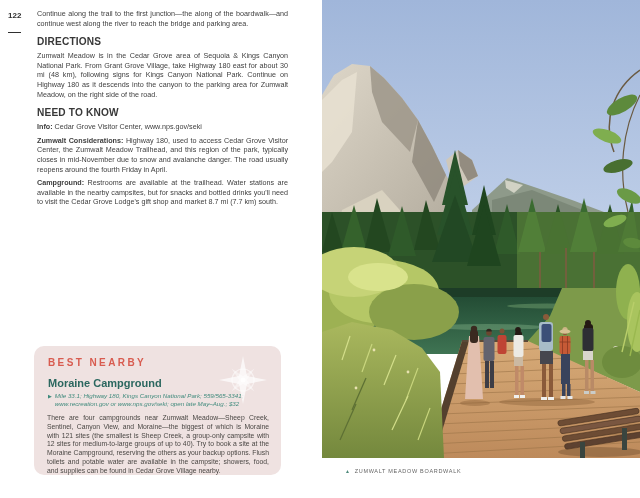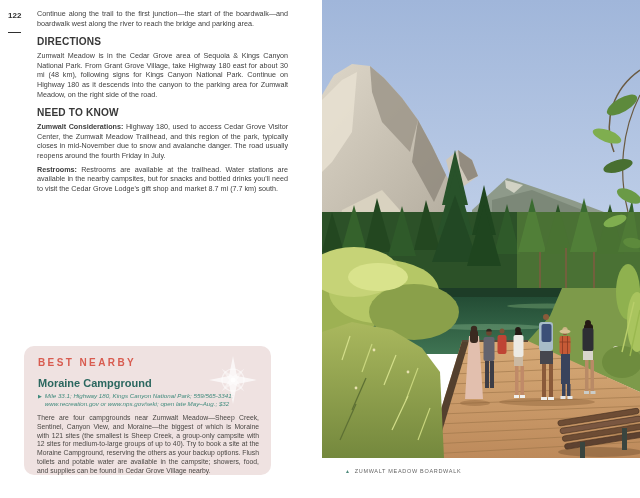--- a/index.html
+++ b/index.html
@@ -11,21 +11,21 @@
   .pagenum { position:absolute; left:8px; top:11px; font-size:8px; font-weight:bold;
     color:#2f2f2f; border-bottom:1px solid #2f2f2f; padding-bottom:12px; }
   .textcol { position:absolute; left:37px; top:9px; width:251px; color:#3e3e3e; }
   .body-p { font-size:7.2px; line-height:9.6px; text-align:justify; margin-bottom:4px; }
   .lbl { font-weight:bold; }
   .sec-h { font-size:11px; font-weight:bold; color:#383838; letter-spacing:0.2px;
     margin:7px 0 4px 0; transform:scaleX(0.92); transform-origin:left;
     white-space:nowrap; }
 
   
-  .nearby { position:absolute; left:24px; top:346px; width:247px; height:129px;
+  .nearby { position:absolute; left:34px; top:346px; width:247px; height:129px;
     background:#efe2e1; border-radius:10px; padding:9px 12px 8px 13px; }
   .nearby-h { color:#d85c50; font-size:10px; font-weight:bold; letter-spacing:2.4px;
     margin:2px 0 9px 1px; }
   .nearby-title { color:#2b675f; font-size:11px; font-weight:bold; margin:0 0 3px 1px; }
   .nearby-details { display:flex; gap:3px; margin-left:1px; width:205px; }
   .arrow { color:#3f8a7c; font-size:5px; line-height:8px; }
   .details-txt { color:#3f8a7c; font-size:6.2px; line-height:8px; font-style:italic; }
   .nearby-body { font-size:6.8px; line-height:8.8px; text-align:justify; color:#4a4744;
     margin-top:6px; }
   .compass { position:absolute; top:8px; right:12px; }
@@ -37,32 +37,33 @@
   .cap-tri { color:#4f8a7c; font-size:5px; }
 </style>
 </head>
 <body>
 
 <div class="canvas">
 
   <div class="pagenum">122</div>
 
   <div class="textcol">
-    <p class="body-p">Continue along the trail to the first junction—the start of the boardwalk—and boardwalk west along the river to reach the bridge and parking area.</p>
+    <p class="body-p">Continue along the trail to the first junction—the along of the boardwalk—and continue west along the river to reach the bridge and parking area.</p>
 
     <div class="sec-h">DIRECTIONS</div>
     <p class="body-p">Zumwalt Meadow is in the Cedar Grove area of Sequoia &amp; Kings Canyon National Park. From Grant Grove Village, take Highway 180 east for about 30 mi (48 km), following signs for Kings Canyon National Park. Continue on Highway 180 as it descends into the canyon to the parking area for Zumwalt Meadow, on the right side of the road.</p>
 
     <div class="sec-h">NEED TO KNOW</div>
 
-
-
-    <p class="body-p"><span class="lbl">Zumwalt Considerations:</span> <span>Highway 180, used to access Cedar Grove Visitor Center, the Zumwalt Meadow Trailhead, and this region of the park, typically closes in mid-November due to snow and avalanche danger. The road usually reopens around the fourth Friday in July.</span></p>
-
-    <p class="body-p"><span class="lbl">Restrooms:</span> <span>Restrooms are available at the trailhead. Water stations are available in the nearby campsites, but for snacks and bottled drinks you'll need to visit the Cedar Grove Lodge's gift shop and market 8.7 mi (7.7 km) south.</span></p>
+    <p class="body-p"><span class="lbl">Info:</span> <span>Cedar Grove Visitor Center, www.nps.gov/seki</span></p>
+
+
+    <p class="body-p"><span class="lbl">Zumwalt Considerations:</span> <span>Highway 180, used to access Cedar Grove Visitor Center, the Zumwalt Meadow Trailhead, and this region of the park, typically closes in mid-November due to snow and avalanche danger. The road usually reopens around the fourth Friday in April.</span></p>
+
+    <p class="body-p"><span class="lbl">Campground:</span> <span>Restrooms are available at the trailhead. Water stations are available in the nearby campsites, but for snacks and bottled drinks you'll need to visit the Cedar Grove Lodge's gift shop and market 8.7 mi (7.7 km) south.</span></p>
   </div>
 
   <div class="nearby">
     <svg class="compass" width="52" height="52" viewBox="0 0 52 52">
       <circle cx="26" cy="26" r="11" fill="none" stroke="#ffffff" stroke-width="1.2" opacity="0.5"></circle>
       <polygon points="26,2 30,22 50,26 30,30 26,50 22,30 2,26 22,22" fill="#ffffff" opacity="0.7"></polygon>
       <polygon points="26,2 30,22 50,26 30,30 26,50 22,30 2,26 22,22" transform="rotate(45 26 26) translate(26 26) scale(0.68) translate(-26 -26)" fill="#ffffff" opacity="0.45"></polygon>
       <circle cx="26" cy="26" r="2.5" fill="#ffffff" opacity="0.8"></circle>
     </svg>
     <div class="nearby-h">BEST NEARBY</div>

